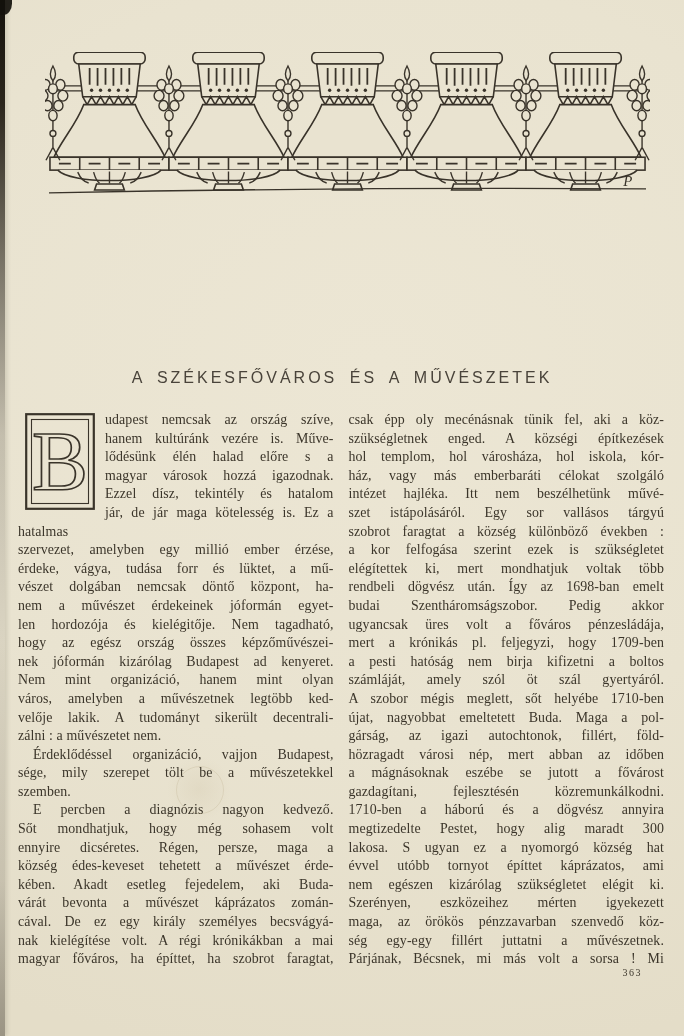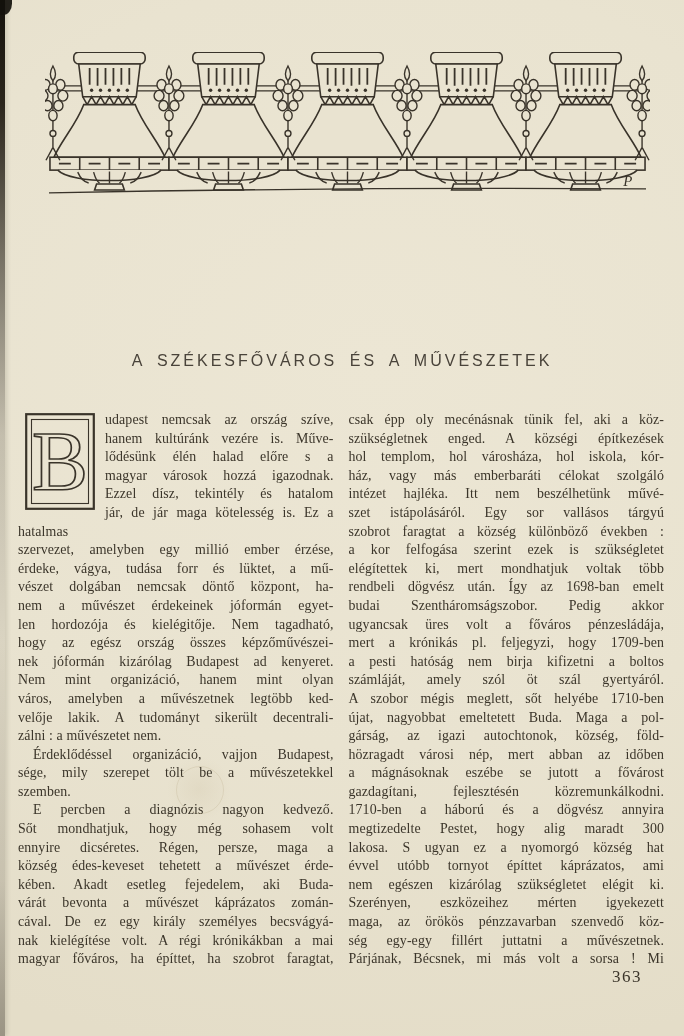--- a/index.html
+++ b/index.html
@@ -18,39 +18,39 @@
       rgba(43,38,29,0.20) 42%, rgba(43,38,29,0.08) 62%,
       rgba(43,38,29,0.16) 85%, rgba(43,38,29,0.40) 100%);
     box-shadow:2px 0 4px rgba(43,38,29,0.15);
   }
   .scan-corner{
     position:absolute;left:0;top:0;width:12px;height:15px;
     background:#14110c;border-radius:0 0 75% 0;opacity:0.92;
   }
   .frieze{position:absolute;left:45px;top:52px;width:605px;height:145px;}
   .title{
-    position:absolute;top:352px;left:0;width:684px;margin:0;
+    position:absolute;top:369px;left:0;width:684px;margin:0;
     text-align:center;font-family:"Liberation Sans","DejaVu Sans",sans-serif;
     font-weight:400;font-size:16px;letter-spacing:3px;word-spacing:5px;
     color:#49433a;
   }
   .columns{position:absolute;top:411px;left:18px;width:646px;display:flex;gap:15px;}
   .column{flex:1;min-width:0;font-size:13.9px;line-height:18.6px;letter-spacing:0.1px;}
   .line{text-align:justify;text-align-last:justify;white-space:nowrap;overflow:visible;}
   .line{white-space:normal;}
   .line.indent{text-indent:15px;}
   .line.para-end{text-align-last:left;}
   .dropcap{float:left;width:70px;height:97px;margin:2px 10px 1px 7px;}
   .stain-ring{
     position:absolute;left:176px;top:766px;width:46px;height:46px;border-radius:50%;
     border:1.5px solid rgba(160,140,98,0.30);opacity:0.55;
   }
   .pageno{
     position:absolute;top:967px;right:42px;
-    font-size:17px;letter-spacing:1.5px;color:#3b352a;
+    font-size:10px;letter-spacing:1.5px;color:#3b352a;
   }
 </style>
 </head>
 <body>
 
 <div class="scan-edge"></div>
 <div class="scan-corner"></div>
 
 <svg class="frieze" viewBox="0 0 610 146">
   <defs>
@@ -155,21 +155,21 @@
       <div class="line">a kor felfogása szerint ezek is szükségletet</div>
       <div class="line">elégítettek ki, mert mondhatjuk voltak több</div>
       <div class="line">rendbeli dögvész után. Így az 1698-ban emelt</div>
       <div class="line">budai Szentháromságszobor. Pedig akkor</div>
       <div class="line">ugyancsak üres volt a főváros pénzesládája,</div>
       <div class="line">mert a krónikás pl. feljegyzi, hogy 1709-ben</div>
       <div class="line">a pesti hatóság nem birja kifizetni a boltos</div>
       <div class="line">számláját, amely szól öt szál gyertyáról.</div>
       <div class="line">A szobor mégis meglett, sőt helyébe 1710-ben</div>
       <div class="line">újat, nagyobbat emeltetett Buda. Maga a pol-</div>
-      <div class="line">gárság, az igazi autochtonok, község, föld-</div>
+      <div class="line">gárság, az igazi autochtonok, fillért, föld-</div>
       <div class="line">hözragadt városi nép, mert abban az időben</div>
       <div class="line">a mágnásoknak eszébe se jutott a fővárost</div>
       <div class="line">gazdagítani, fejlesztésén közremunkálkodni.</div>
       <div class="line">1710-ben a háború és a dögvész annyira</div>
       <div class="line">megtizedelte Pestet, hogy alig maradt 300</div>
       <div class="line">lakosa. S ugyan ez a nyomorgó község hat</div>
       <div class="line">évvel utóbb tornyot építtet káprázatos, ami</div>
       <div class="line">nem egészen kizárólag szükségletet elégit ki.</div>
       <div class="line">Szerényen, eszközeihez mérten igyekezett</div>
       <div class="line">maga, az örökös pénzzavarban szenvedő köz-</div>

